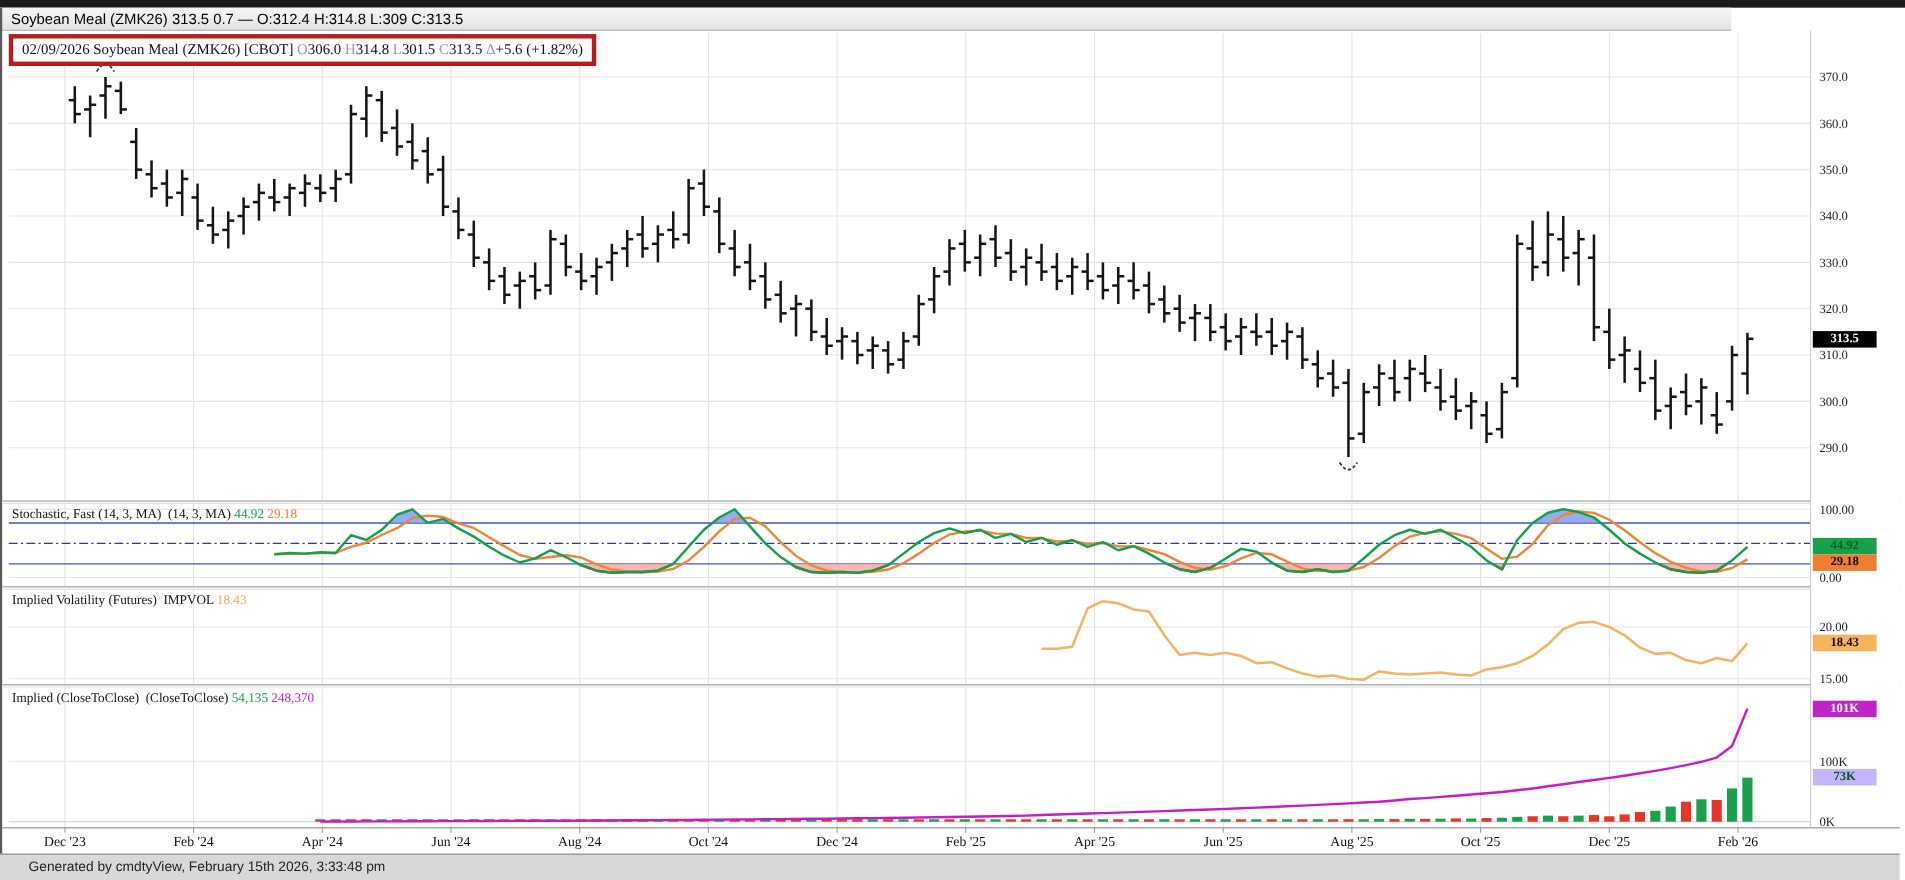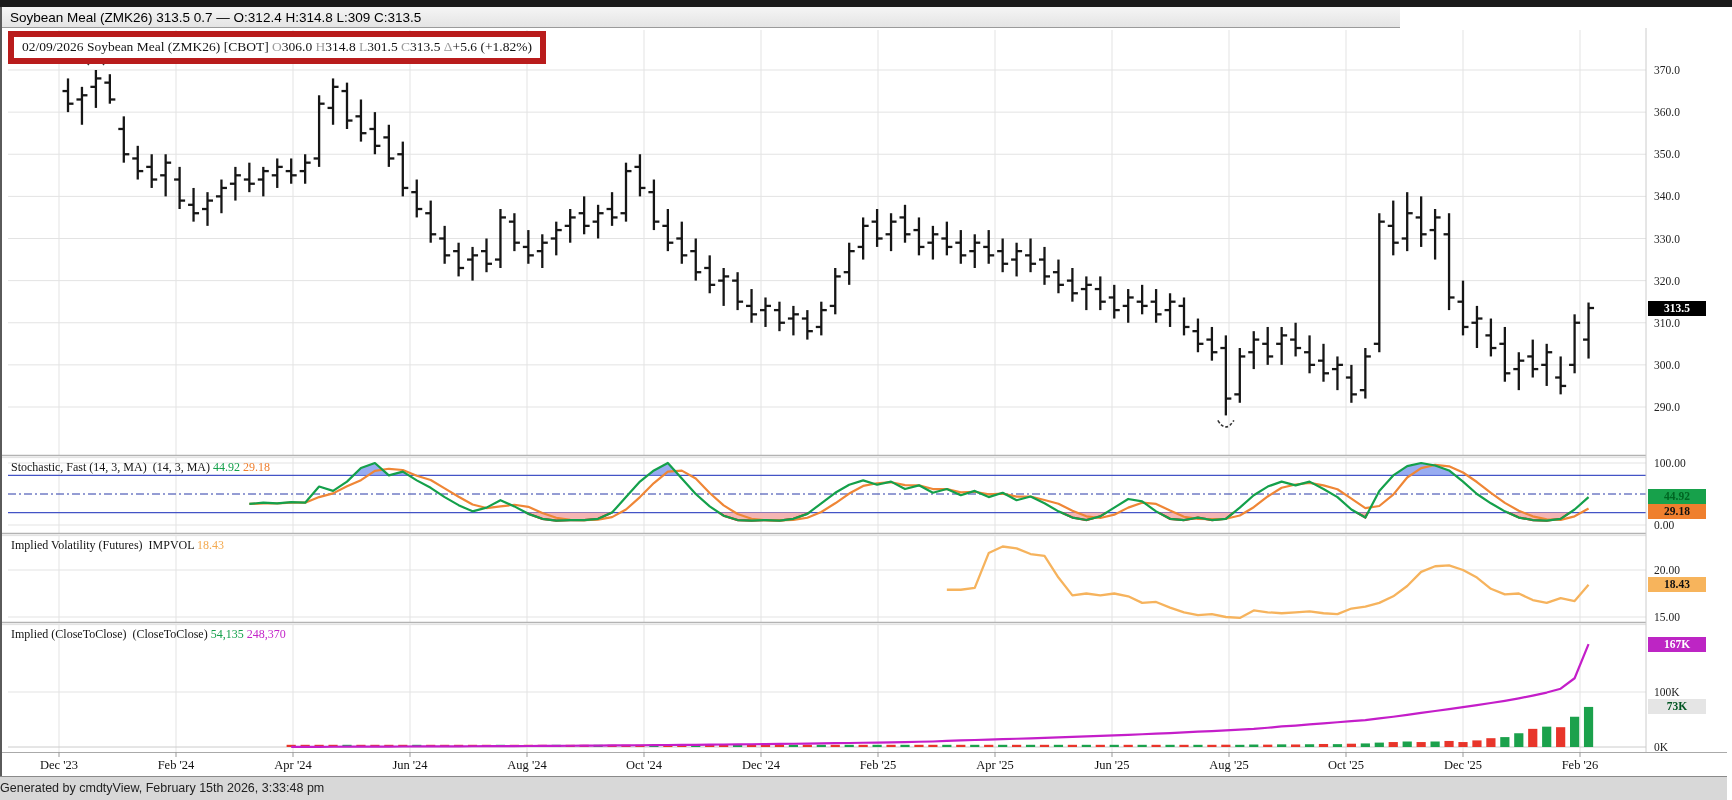--- a/index.html
+++ b/index.html
@@ -1,29 +1,29 @@
 <!DOCTYPE html>
 <html><head>
 <meta charset="utf-8">
 <style>
   html,body{margin:0;padding:0;background:#cfcfcf;}
   #app{position:relative;width:1732px;height:800px;overflow:hidden;background:#fff;
        font-family:"Liberation Serif", serif;}
   .abs{position:absolute;}
   #top-strip{left:0;top:0;width:1732px;height:7px;background:#1b1b1b;}
-  #title-bar{left:0;top:7px;width:1400px;height:21px;background:linear-gradient(#f5f5f5,#e4e4e4);
+  #title-bar{left:0;top:7px;width:1574px;height:21px;background:linear-gradient(#f5f5f5,#e4e4e4);
              border-bottom:1px solid #9a9a9a;font-family:"Liberation Sans",sans-serif;
              font-size:13.5px;color:#000;line-height:21px;padding-left:10px;box-sizing:border-box;}
   #chart-bg{left:0;top:28px;width:1727px;height:748px;background:#fff;}
   #left-strip{left:0;top:7px;width:2px;height:793px;background:#5a5a5a;}
   #footer{left:0;top:776px;width:1727px;height:24px;background:#d8d8d8;border-top:1px solid #8a8a8a;
           font-family:"Liberation Sans",sans-serif;font-size:12.5px;color:#222;
-          line-height:23px;box-sizing:border-box;}
+          line-height:23px;padding-left:26px;box-sizing:border-box;}
   svg{position:absolute;left:0;top:0;pointer-events:none;}
-  .legend-box{left:8px;top:31px;height:21px;background:#fff;border:6px solid #b91c1c;
+  .legend-box{left:8px;top:31px;height:21px;background:#fff;border:4px solid #b91c1c;
               font-size:13.5px;line-height:19px;padding:0 8px;white-space:pre;}
   .panel-label{font-size:12px;line-height:16px;white-space:pre;background:transparent;}
   #stoch-label{left:11px;top:459px;}
   #iv-label{left:11px;top:537px;}
   #vol-label{left:11px;top:626px;}
   .c-k{color:#131313;} .c-g{color:#9b9b9b;} .c-green{color:#14a04b;}
   .c-orange{color:#ef7f2e;} .c-ivorange{color:#f3a94e;} .c-magenta{color:#c325c9;}
   .badge{position:absolute;left:1648px;width:58px;height:15px;font-size:11.5px;font-weight:bold;
          text-align:center;line-height:15px;font-family:"Liberation Serif",serif;}
   .panel-hit{background:transparent;}
@@ -845,18 +845,18 @@
   <div class="abs legend-box" id="price-legend"><span class="c-k">02/09/2026 Soybean Meal (ZMK26) [CBOT] </span><span class="c-g">O</span><span class="c-k">306.0 </span><span class="c-g">H</span><span class="c-k">314.8 </span><span class="c-g">L</span><span class="c-k">301.5 </span><span class="c-g">C</span><span class="c-k">313.5 </span><span class="c-g">Δ</span><span class="c-k">+5.6 (+1.82%)</span></div>
   <div class="abs panel-label" id="stoch-label"><span class="c-k">Stochastic, Fast (14, 3, MA)  (14, 3, MA) </span><span class="c-green">44.92</span><span class="c-k"> </span><span class="c-orange">29.18</span></div>
   <div class="abs panel-label" id="iv-label"><span class="c-k">Implied Volatility (Futures)  IMPVOL </span><span class="c-ivorange">18.43</span></div>
   <div class="abs panel-label" id="vol-label"><span class="c-k">Implied (CloseToClose)  (CloseToClose) </span><span class="c-green">54,135</span><span class="c-k"> </span><span class="c-magenta">248,370</span></div>
 
   <div id="badges">
       <div class="badge" style="top: 300.506px; background: rgb(0, 0, 0); color: rgb(255, 255, 255);">313.5</div>
       <div class="badge" style="top: 489px; background: rgb(23, 161, 75); color: rgb(0, 102, 34);">44.92</div>
       <div class="badge" style="top: 504px; background: rgb(239, 127, 46); color: rgb(17, 17, 17);">29.18</div>
       <div class="badge" style="top: 577.258px; background: rgb(247, 180, 92); color: rgb(17, 17, 17);">18.43</div>
-      <div class="badge" style="top: 636.699px; background: rgb(189, 37, 196); color: rgb(255, 255, 255);">167K</div>
-      <div class="badge" style="top: 699.425px; background: #e5e5e5; color: rgb(0, 85, 34);">73K</div>
+      <div class="badge" style="top: 636.699px; background: rgb(189, 37, 196); color: rgb(255, 255, 255);">101K</div>
+      <div class="badge" style="top: 699.425px; background: #c4b5fd; color: rgb(0, 85, 34);">73K</div>
     </div>
 
   <div class="abs" id="footer">Generated by cmdtyView, February 15th 2026, 3:33:48 pm</div>
 </div>
 
 </body></html>

